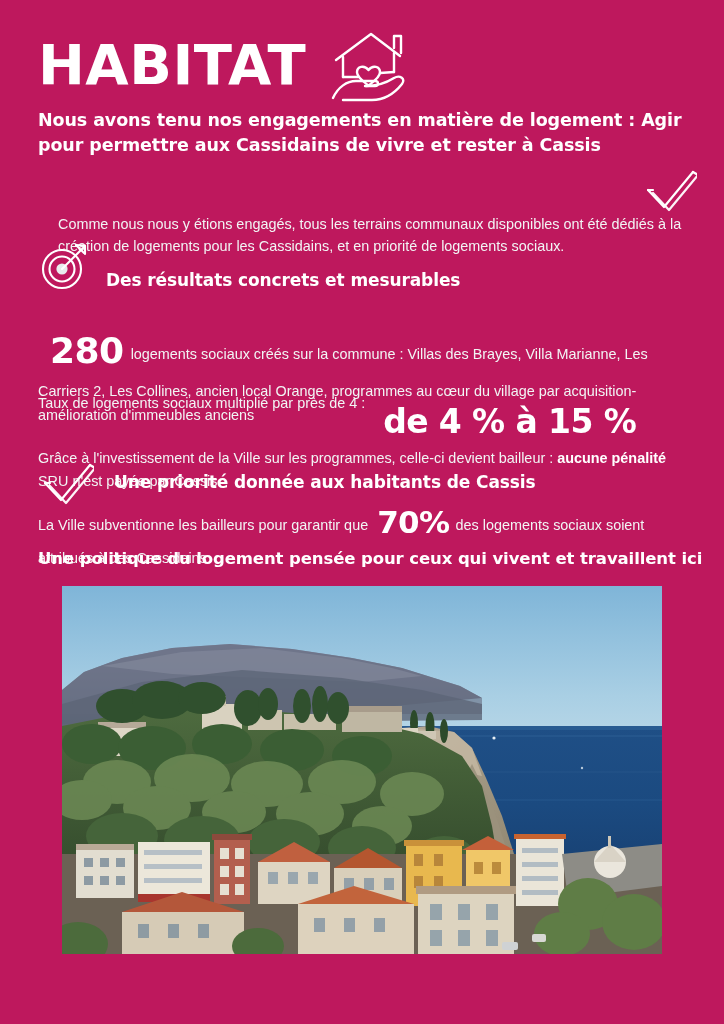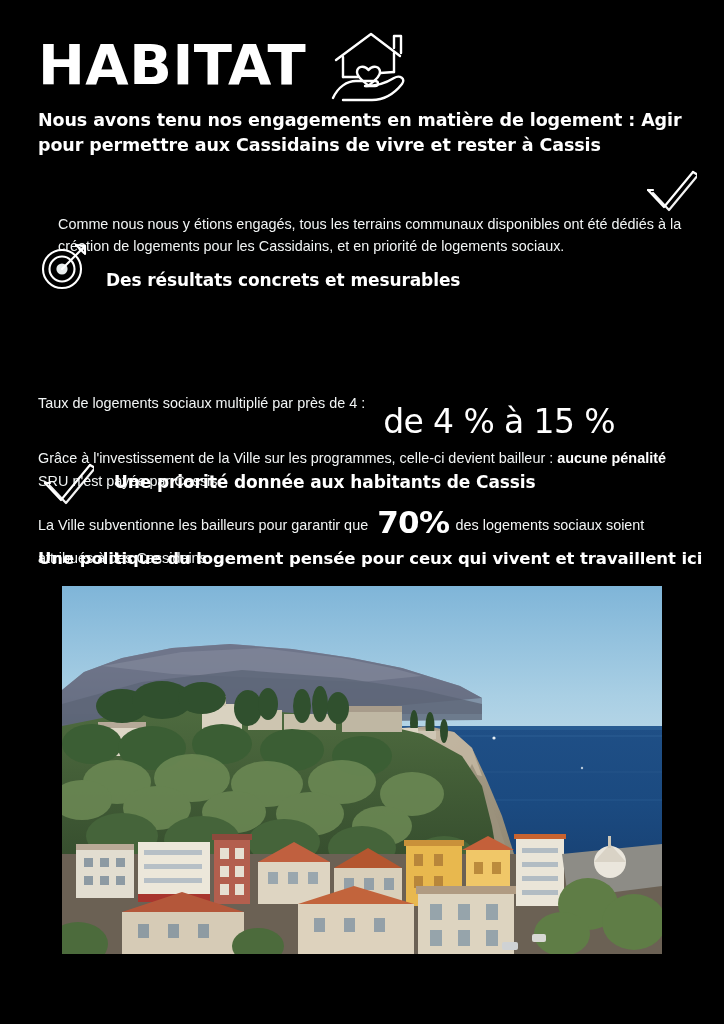--- a/index.html
+++ b/index.html
@@ -11,21 +11,21 @@
     width: 724px;
     height: 1024px;
     overflow: hidden;
     font-family: "Liberation Sans", sans-serif;
     color: #ffffff;
     position: relative;
   }
   .page {
     position: absolute;
     inset: 0;
-    background: #000000;
+    background: #be185d;
     padding: 0;
   }
 
   
   .header-row {
     position: absolute;
     left: 38px;
     top: 26px;
     width: 660px;
     height: 78px;
@@ -140,21 +140,21 @@
     color: #f2f5f5;
   }
   .taux-line-1 {
     display: flex;
     align-items: flex-start;
     white-space: nowrap;
   }
   .taux-intro { flex: 0 0 auto; }
   .big-range {
     font-size: 33px;
-    font-weight: 400;
+    font-weight: 700;
     font-family: "DejaVu Sans", sans-serif;
     color: #ffffff;
     margin-left: 18px;
     letter-spacing: -0.6px;
     position: relative;
     top: 4px;
   }
   .taux-line-2 { margin-top: 2px; }
   .bold-inline { font-weight: 700; color: #ffffff; }
 
@@ -256,20 +256,23 @@
       <circle cx="22" cy="29" r="19" stroke="#ffffff" stroke-width="2.1"></circle>
       <circle cx="22" cy="29" r="12.5" stroke="#ffffff" stroke-width="2.1"></circle>
       <circle cx="22" cy="29" r="5.6" fill="#e8eded"></circle>
       <path d="M22 29 L44 7" stroke="#ffffff" stroke-width="2.1" stroke-linecap="round"></path>
       <path d="M36 5 L45 5.5 L45 14" stroke="#ffffff" stroke-width="2.1" stroke-linecap="round" stroke-linejoin="round"></path>
       <path d="M36 5 L44 13" stroke="#ffffff" stroke-width="2.1" stroke-linecap="round"></path>
     </svg>
     <div class="target-heading">Des résultats concrets et mesurables</div>
   </div>
 
+  <div class="stat-280-block">
+    <span class="big-number">280</span><span>logements sociaux créés sur la commune : Villas des Brayes, Villa Marianne, Les Carriers 2, Les Collines, ancien local Orange, programmes au cœur du village par acquisition-amélioration d'immeubles anciens</span>
+  </div>
 
   <div class="taux-block">
     <div class="taux-line-1">
       <span class="taux-intro">Taux de logements sociaux multiplié par près de 4 :</span>
       <span class="big-range">de 4 % à 15 %</span>
     </div>
     <div class="taux-line-2">
       <span>Grâce à l'investissement de la Ville sur les programmes, celle-ci devient bailleur : </span><span class="bold-inline">aucune pénalité</span><span> SRU n'est payée par Cassis.</span>
     </div>
   </div>

